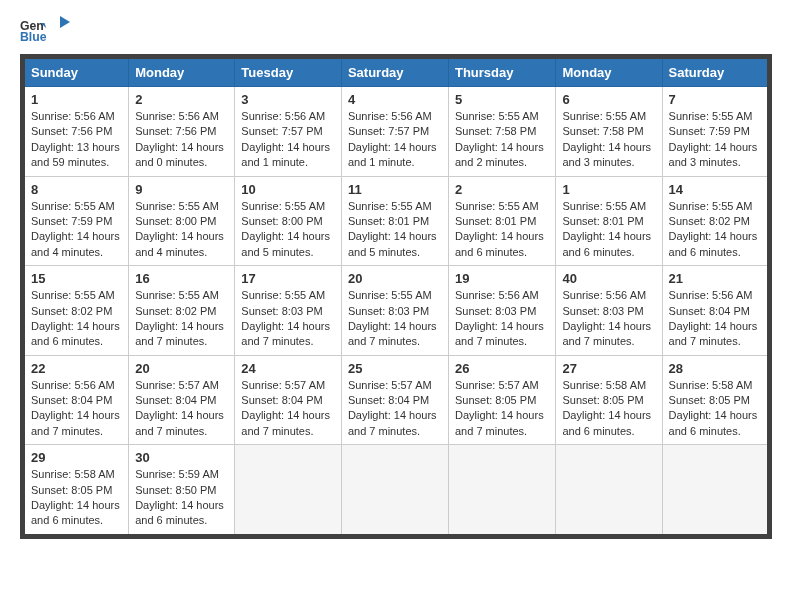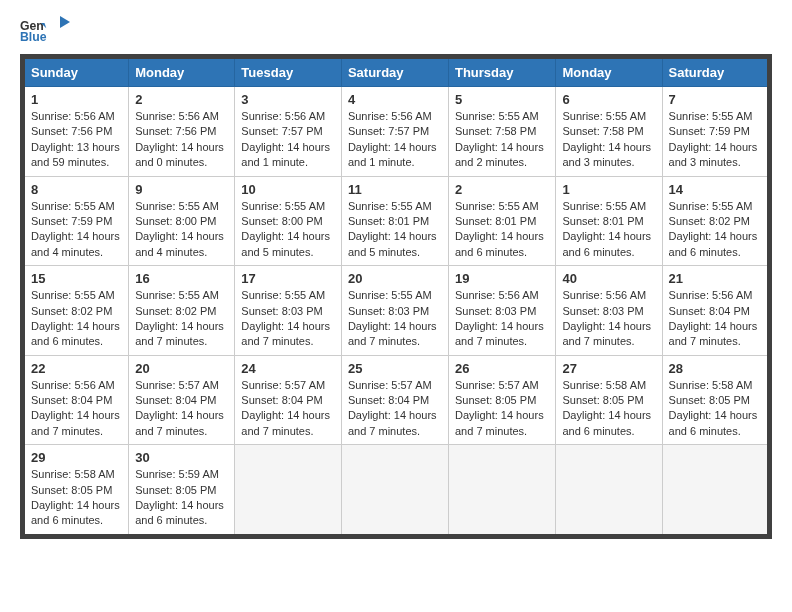--- a/index.html
+++ b/index.html
@@ -334,21 +334,21 @@
           <td>
             <span class="day-number">29</span>
             <div class="day-detail" style="white-space: pre-line;">Sunrise: 5:58 AM
 Sunset: 8:05 PM
 Daylight: 14 hours
 and 6 minutes.</div>
           </td>
           <td>
             <span class="day-number">30</span>
             <div class="day-detail" style="white-space: pre-line;">Sunrise: 5:59 AM
-Sunset: 8:05 PM
+Sunset: 8:50 PM
 Daylight: 14 hours
 and 6 minutes.</div>
           </td>
           <td class="empty"></td>
           <td class="empty"></td>
           <td class="empty"></td>
           <td class="empty"></td>
           <td class="empty"></td>
         </tr>
       </tbody>

